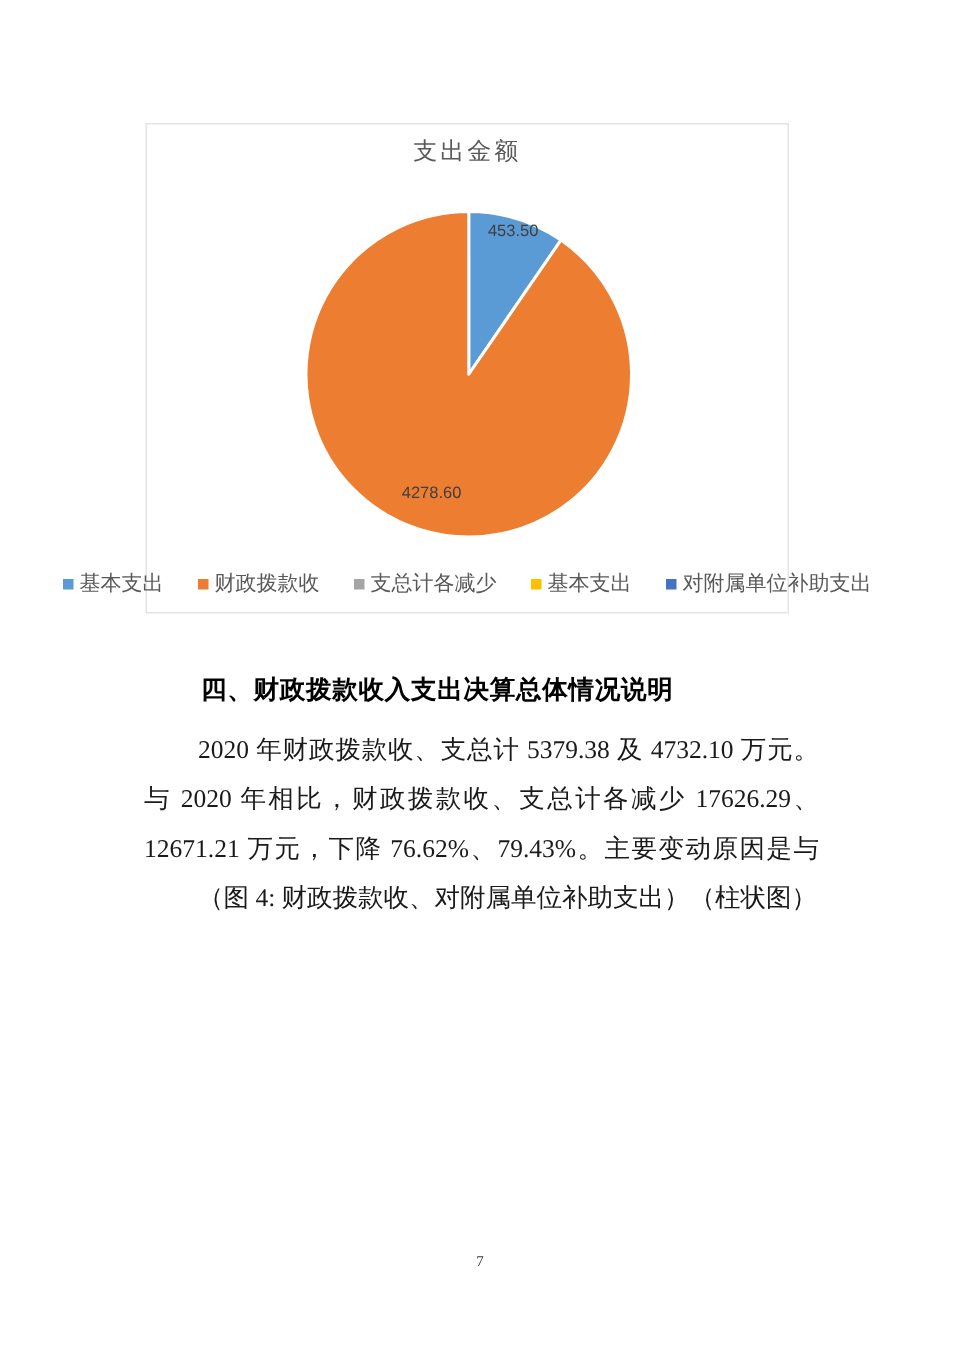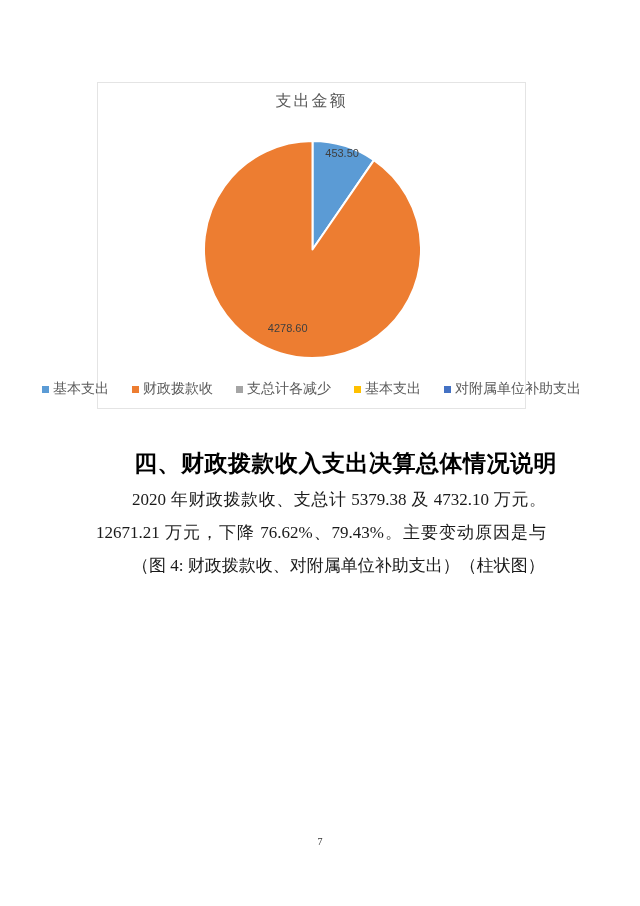--- a/index.html
+++ b/index.html
@@ -31,21 +31,21 @@
     font-family:"Liberation Sans","DejaVu Sans",sans-serif;
     font-size:14px;color:#595959;white-space:nowrap;text-align:center;
   }
   .legend-item{display:flex;align-items:center;gap:4px;}
   .legend-swatch{width:7px;height:7px;display:inline-block;flex:0 0 auto;}
 
   
   h2.heading{
     position:absolute;left:134px;top:448px;margin:0;
     font-family:Liberation Mono, monospace;
-    font-size:23px;font-weight:bold;color:#000000;letter-spacing:0.5px;
+    font-size:17px;font-weight:bold;color:#000000;letter-spacing:0.5px;
   }
   .para{
     position:absolute;left:96px;top:483px;width:450px;
     font-size:17px;color:#1a1a1a;
   }
   .para .line{height:33px;line-height:33px;}
   .para .indent{padding-left:36px;}
   .para .just{text-align:justify;text-align-last:justify;}
 
   .page-number{
@@ -87,19 +87,20 @@
           <span class="legend-swatch" style="background: rgb(68, 114, 196);"></span>
           <span>对附属单位补助支出</span>
         </span>
       </div>
   </div>
 
   <h2 class="heading">四、财政拨款收入支出决算总体情况说明</h2>
 
   <div class="para">
     <div class="line indent just">2020 年财政拨款收、支总计 5379.38 及 4732.10 万元。</div>
+    <div class="line just">与 2020 年相比，财政拨款收、支总计各减少 17626.29、</div>
     <div class="line just">12671.21 万元，下降 76.62%、79.43%。主要变动原因是与</div>
     <div class="line indent">（图 4: 财政拨款收、对附属单位补助支出）（柱状图）</div>
   </div>
 
   <div class="page-number">7</div>
 
 </div>
 
 </body></html>

